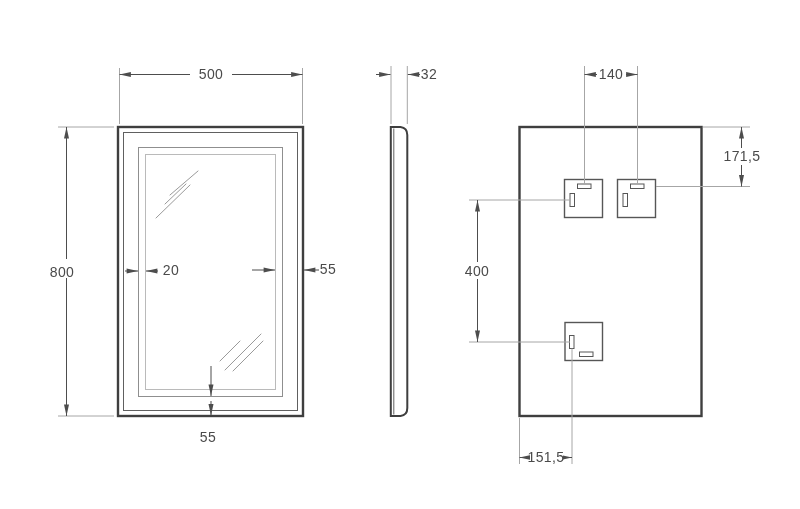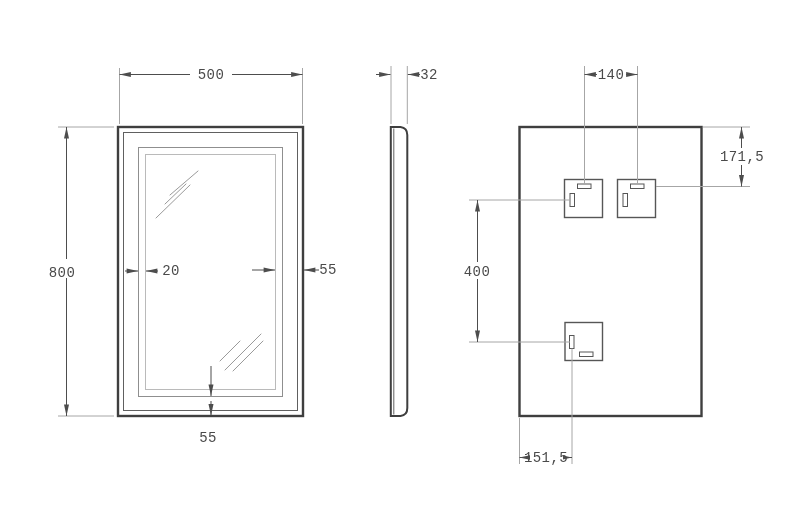--- a/index.html
+++ b/index.html
@@ -1,20 +1,20 @@
 <!DOCTYPE html>
 <html><head>
 <meta charset="utf-8">
 <style>
   html,body{margin:0;padding:0;background:#ffffff;}
   .canvas{
     position:relative;
     width:800px;height:509px;
     background:#ffffff;
-    font-family:Liberation Mono, monospace;
+    font-family:Liberation Sans, sans-serif;
     overflow:hidden;
   }
   svg{display:block;}
   .outline      {fill:#ffffff;stroke:#3f3f3f;stroke-width:2.4;}
   .outline-side {fill:#ffffff;stroke:#3f3f3f;stroke-width:2;}
   .frame-thin   {fill:none;stroke:#606060;stroke-width:1;}
   .frame-med    {fill:none;stroke:#8f8f8f;stroke-width:1;}
   .frame-light  {fill:none;stroke:#bababa;stroke-width:1;}
   .inner-line   {stroke:#606060;stroke-width:1;}
   .shine        {stroke:#9a9a9a;stroke-width:1;stroke-linecap:round;}

